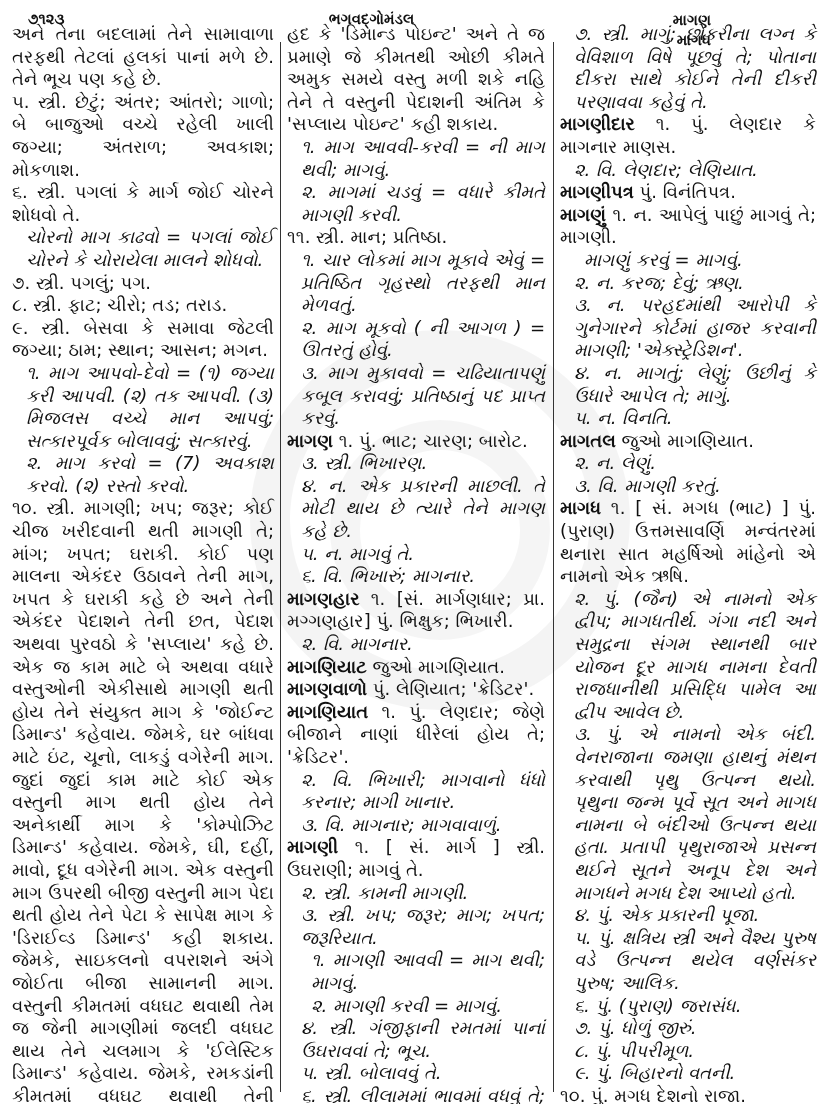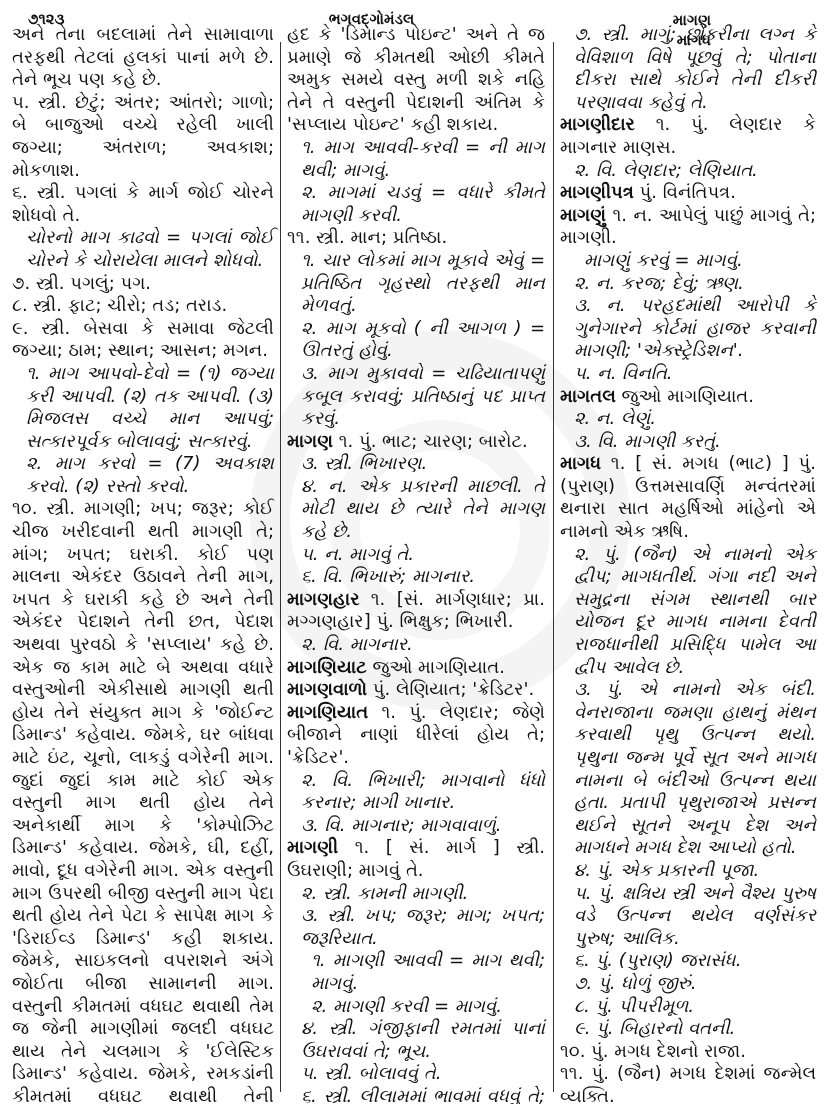--- a/index.html
+++ b/index.html
@@ -87,20 +87,21 @@
   </div>
 <div class="col c3">
     <span class="ln ind">૭. સ્ત્રી. માગું; છોકરીના લગ્ન કે વેવિશાળ વિષે પૂછવું તે; પોતાના દીકરા સાથે કોઈને તેની દીકરી પરણાવવા કહેવું તે.</span>
     <span class="ln"><b>માગણીદાર</b> ૧. પું. લેણદાર કે માગનાર માણસ.</span>
     <span class="ln ind">૨. વિ. લેણદાર; લેણિયાત.</span>
     <span class="ln"><b>માગણીપત્ર</b> પું. વિનંતિપત્ર.</span>
     <span class="ln"><b>માગણું</b> ૧. ન. આપેલું પાછું માગવું તે; માગણી.</span>
     <span class="ln ind2">માગણું કરવું = માગવું.</span>
     <span class="ln ind">૨. ન. કરજ; દેવું; ઋણ.</span>
     <span class="ln ind">૩. ન. પરહદમાંથી આરોપી કે ગુનેગારને કોર્ટમાં હાજર કરવાની માગણી; 'એક્સ્ટ્રેડિશન'.</span>
+    <span class="ln ind">૪. ન. માગતું; લેણું; ઉછીનું કે ઉધારે આપેલ તે; માગું.</span>
     <span class="ln ind">૫. ન. વિનતિ.</span>
     <span class="ln"><b>માગતલ</b> જુઓ માગણિયાત.</span>
     <span class="ln ind">૨. ન. લેણું.</span>
     <span class="ln ind">૩. વિ. માગણી કરતું.</span>
     <span class="ln"><b>માગધ</b> ૧. [ સં. મગધ (ભાટ) ] પું. (પુરાણ) ઉત્તમસાવર્ણિ મન્વંતરમાં થનારા સાત મહર્ષિઓ માંહેનો એ નામનો એક ઋષિ.</span>
     <span class="ln ind">૨. પું. (જૈન) એ નામનો એક દ્વીપ; માગધતીર્થ. ગંગા નદી અને સમુદ્રના સંગમ સ્થાનથી બાર યોજન દૂર માગધ નામના દેવતી રાજધાનીથી પ્રસિદ્ધિ પામેલ આ દ્વીપ આવેલ છે.</span>
     <span class="ln ind">૩. પું. એ નામનો એક બંદી. વેનરાજાના જમણા હાથનું મંથન કરવાથી પૃથુ ઉત્પન્ન થયો. પૃથુના જન્મ પૂર્વે સૂત અને માગધ નામના બે બંદીઓ ઉત્પન્ન થયા હતા. પ્રતાપી પૃથુરાજાએ પ્રસન્ન થઈને સૂતને અનૂપ દેશ અને માગધને મગધ દેશ આપ્યો હતો.</span>
     <span class="ln ind">૪. પું. એક પ્રકારની પૂજા.</span>
     <span class="ln ind">૫. પું. ક્ષત્રિય સ્ત્રી અને વૈશ્ય પુરુષ વડે ઉત્પન્ન થયેલ વર્ણસંકર પુરુષ; આલિક.</span>
     <span class="ln ind">૬. પું. (પુરાણ) જરાસંધ.</span>

